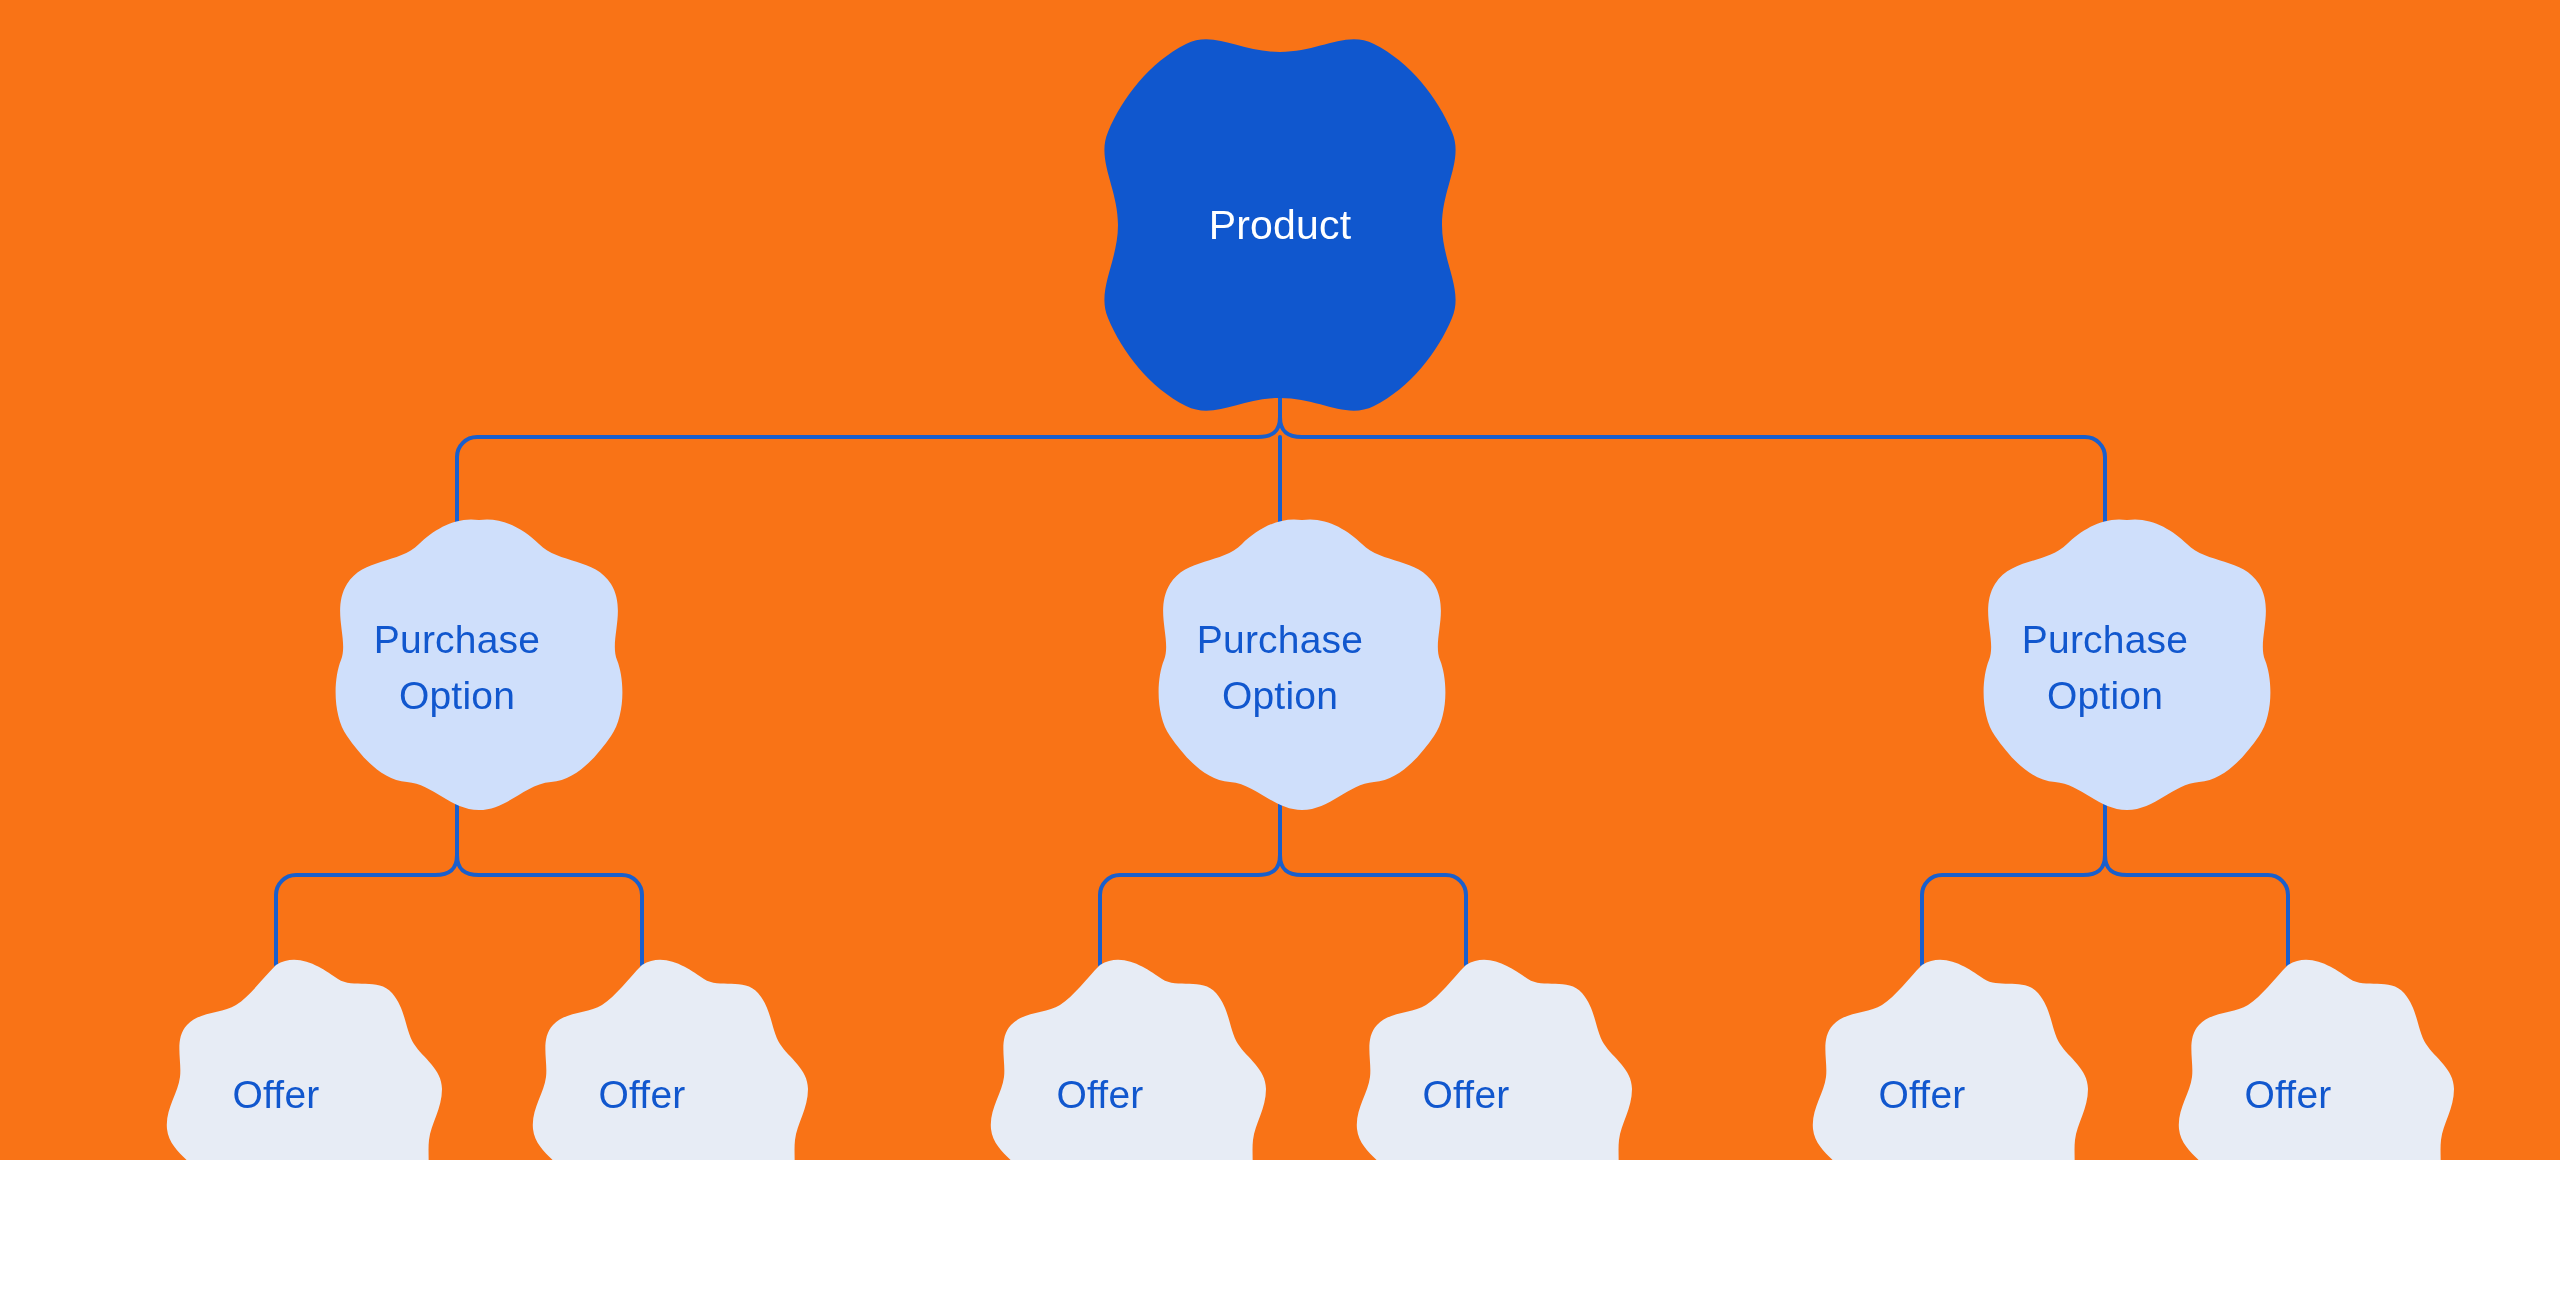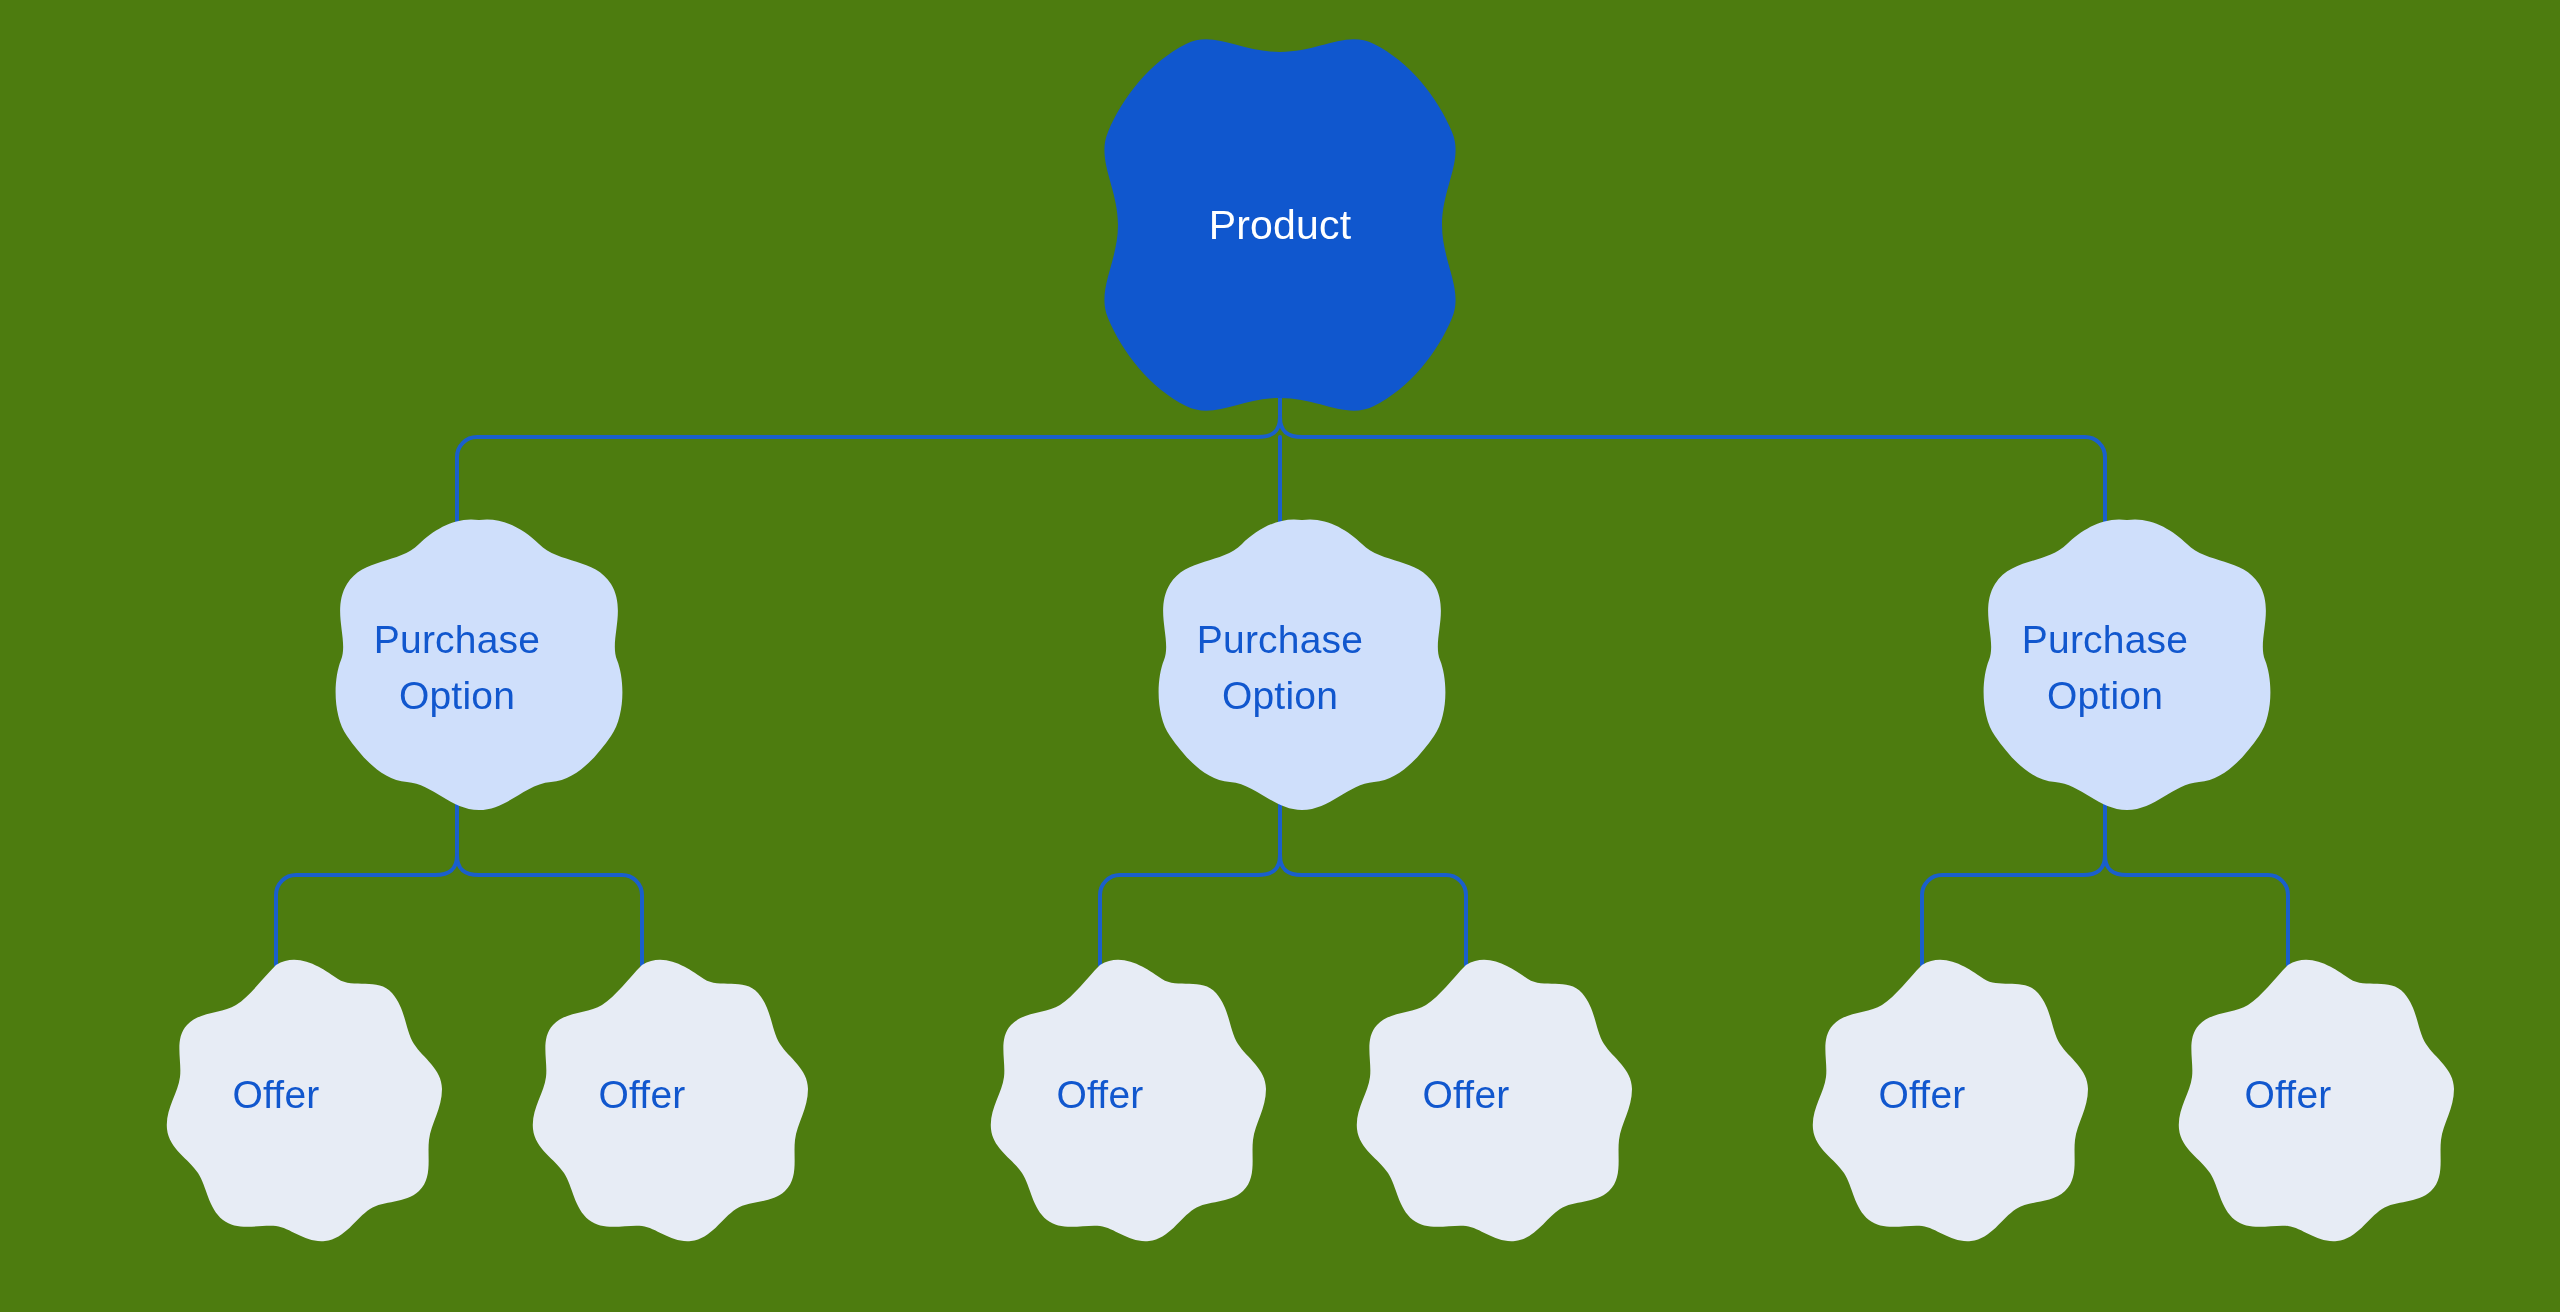--- a/index.html
+++ b/index.html
@@ -7,22 +7,22 @@
     margin: 0;
     padding: 0;
     background: #ffffff;
   }
   body {
     font-family: "Liberation Sans", sans-serif;
   }
   #canvas {
     position: relative;
     width: 2560px;
-    height: 1312px;
-    background: #4d7c0f;
+    height: 1160px;
+    background: #f97316;
     overflow: hidden;
   }
   #diagram-svg {
     position: absolute;
     top: 0;
     left: 0;
     width: 2560px;
     height: 1312px;
     display: block;
   }

